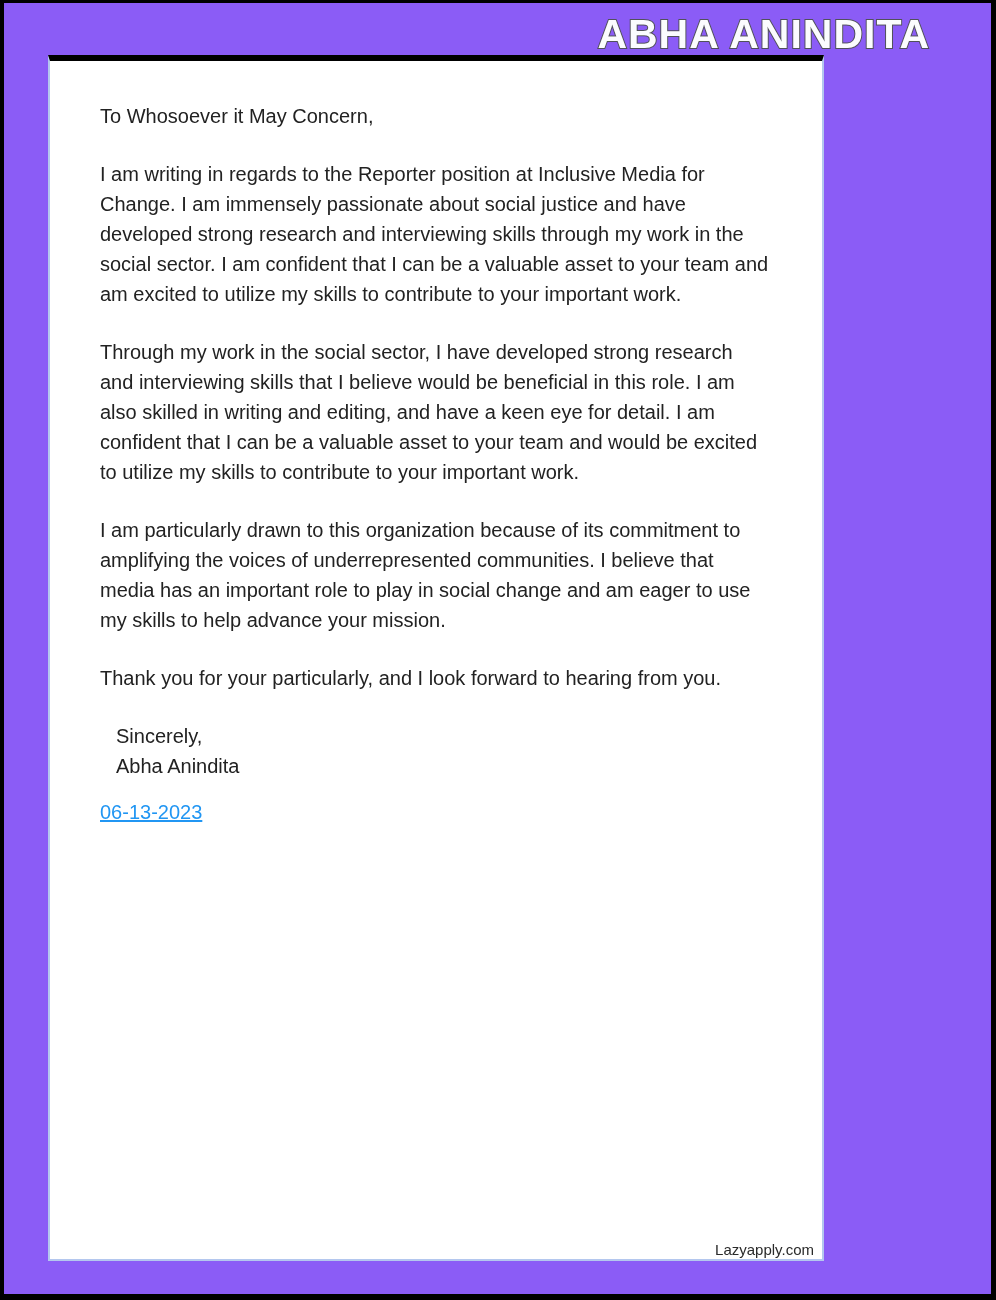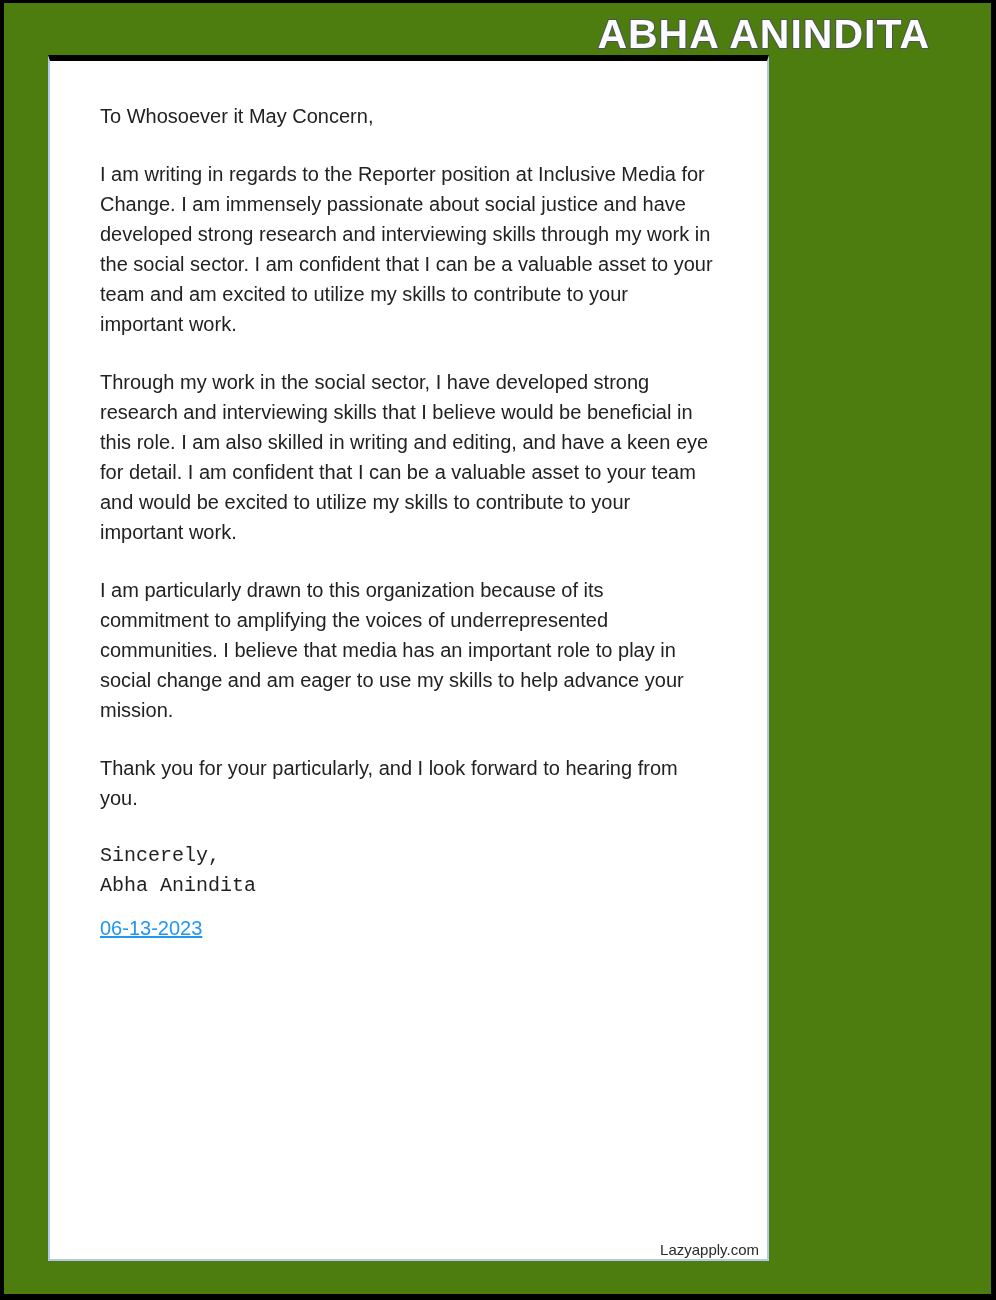--- a/index.html
+++ b/index.html
@@ -13,59 +13,58 @@
     position: relative;
     overflow: hidden;
     font-family: "Liberation Sans", sans-serif;
   }
   .page {
     position: absolute;
     left: 4px;
     top: 3px;
     right: 5px;
     bottom: 6px;
-    background: #4d7c0f;
+    background: #8b5cf6;
   }
   .header-name {
     position: absolute;
     top: 8px;
     right: 61px;
     font-size: 41px;
     font-weight: bold;
     letter-spacing: 1px;
     color: #fbfcfe;
     -webkit-text-stroke: 2px #51515a;
     paint-order: stroke fill;
     white-space: nowrap;
   }
   .doc {
     position: absolute;
     left: 44px;          
     top: 52px;           
-    width: 721px;
+    width: 776px;
     height: 1206px;
     box-sizing: border-box;
     background: #ffffff;
     border-top: 6px solid #000000;
     border-left: 2px solid #b4c7ee;
     border-right: 2px solid #b4c7ee;
     border-bottom: 2px solid #b4c7ee;
   }
   .letter {
     padding: 40px 52px 0 50px;
     font-size: 20px;
     line-height: 30px;
     color: #222222;
   }
   .letter p {
     margin: 0 0 28px 0;
   }
   .closing-block {
-    margin: 0;
-    font-family: Liberation Mono, monospace;
+    margin: 16px;
   }
   .date {
     margin-top: 12px;
     color: #2196f3;
     text-decoration: underline;
   }
   .watermark {
     position: absolute;
     right: 8px;
     bottom: 0px;

